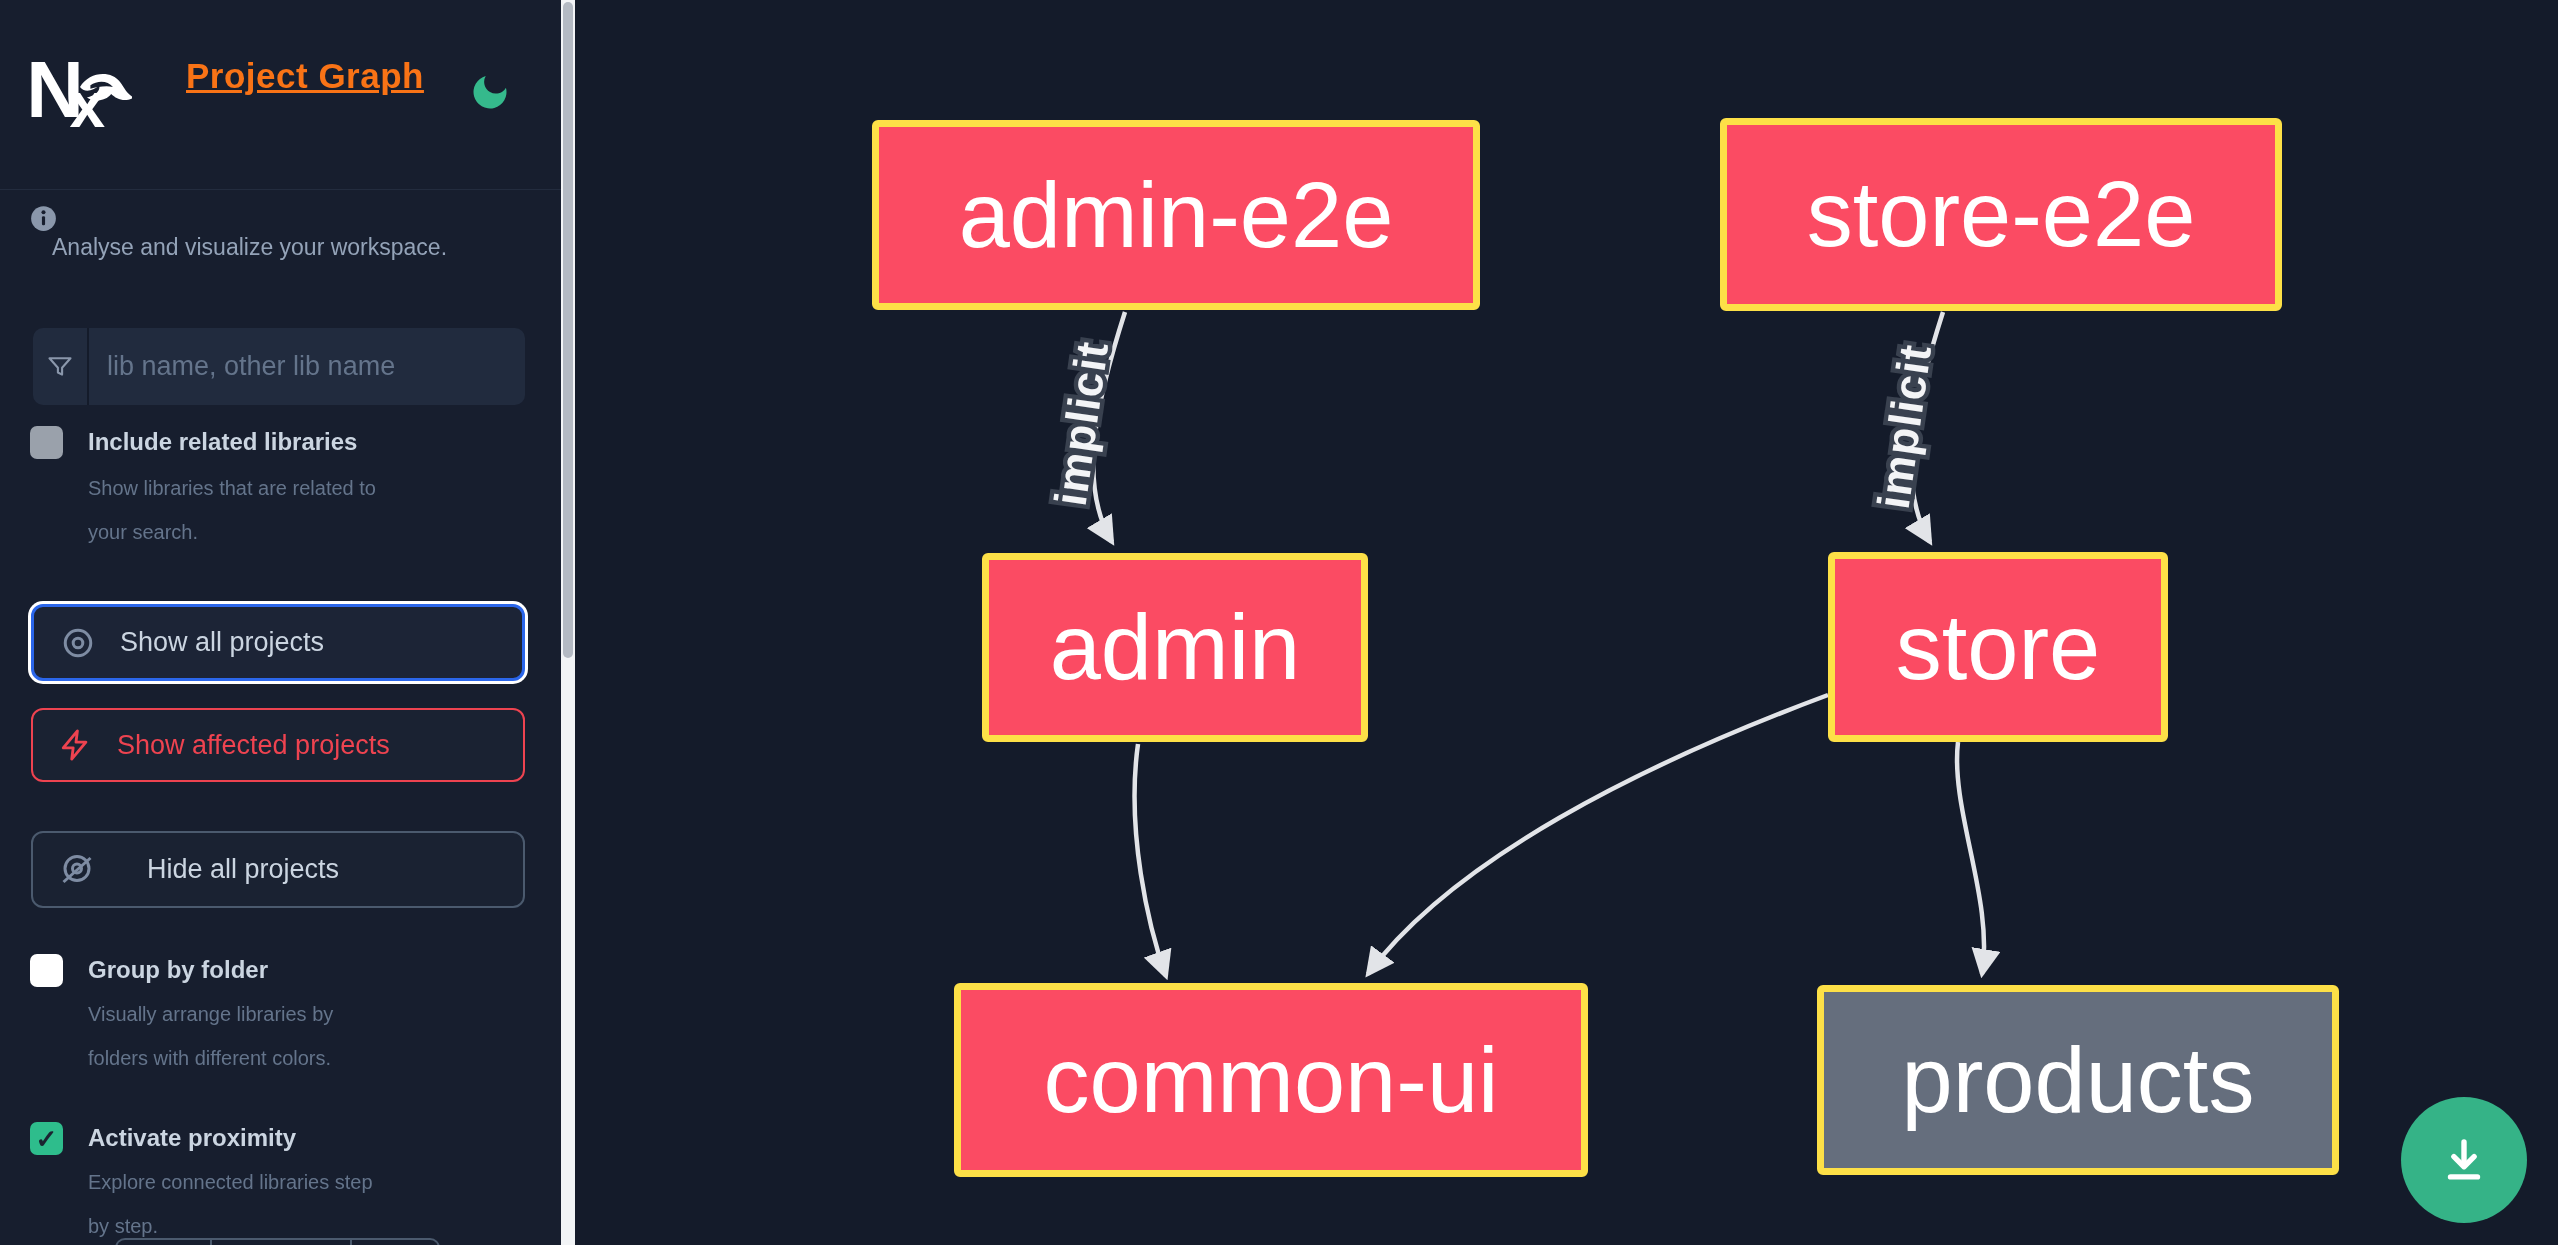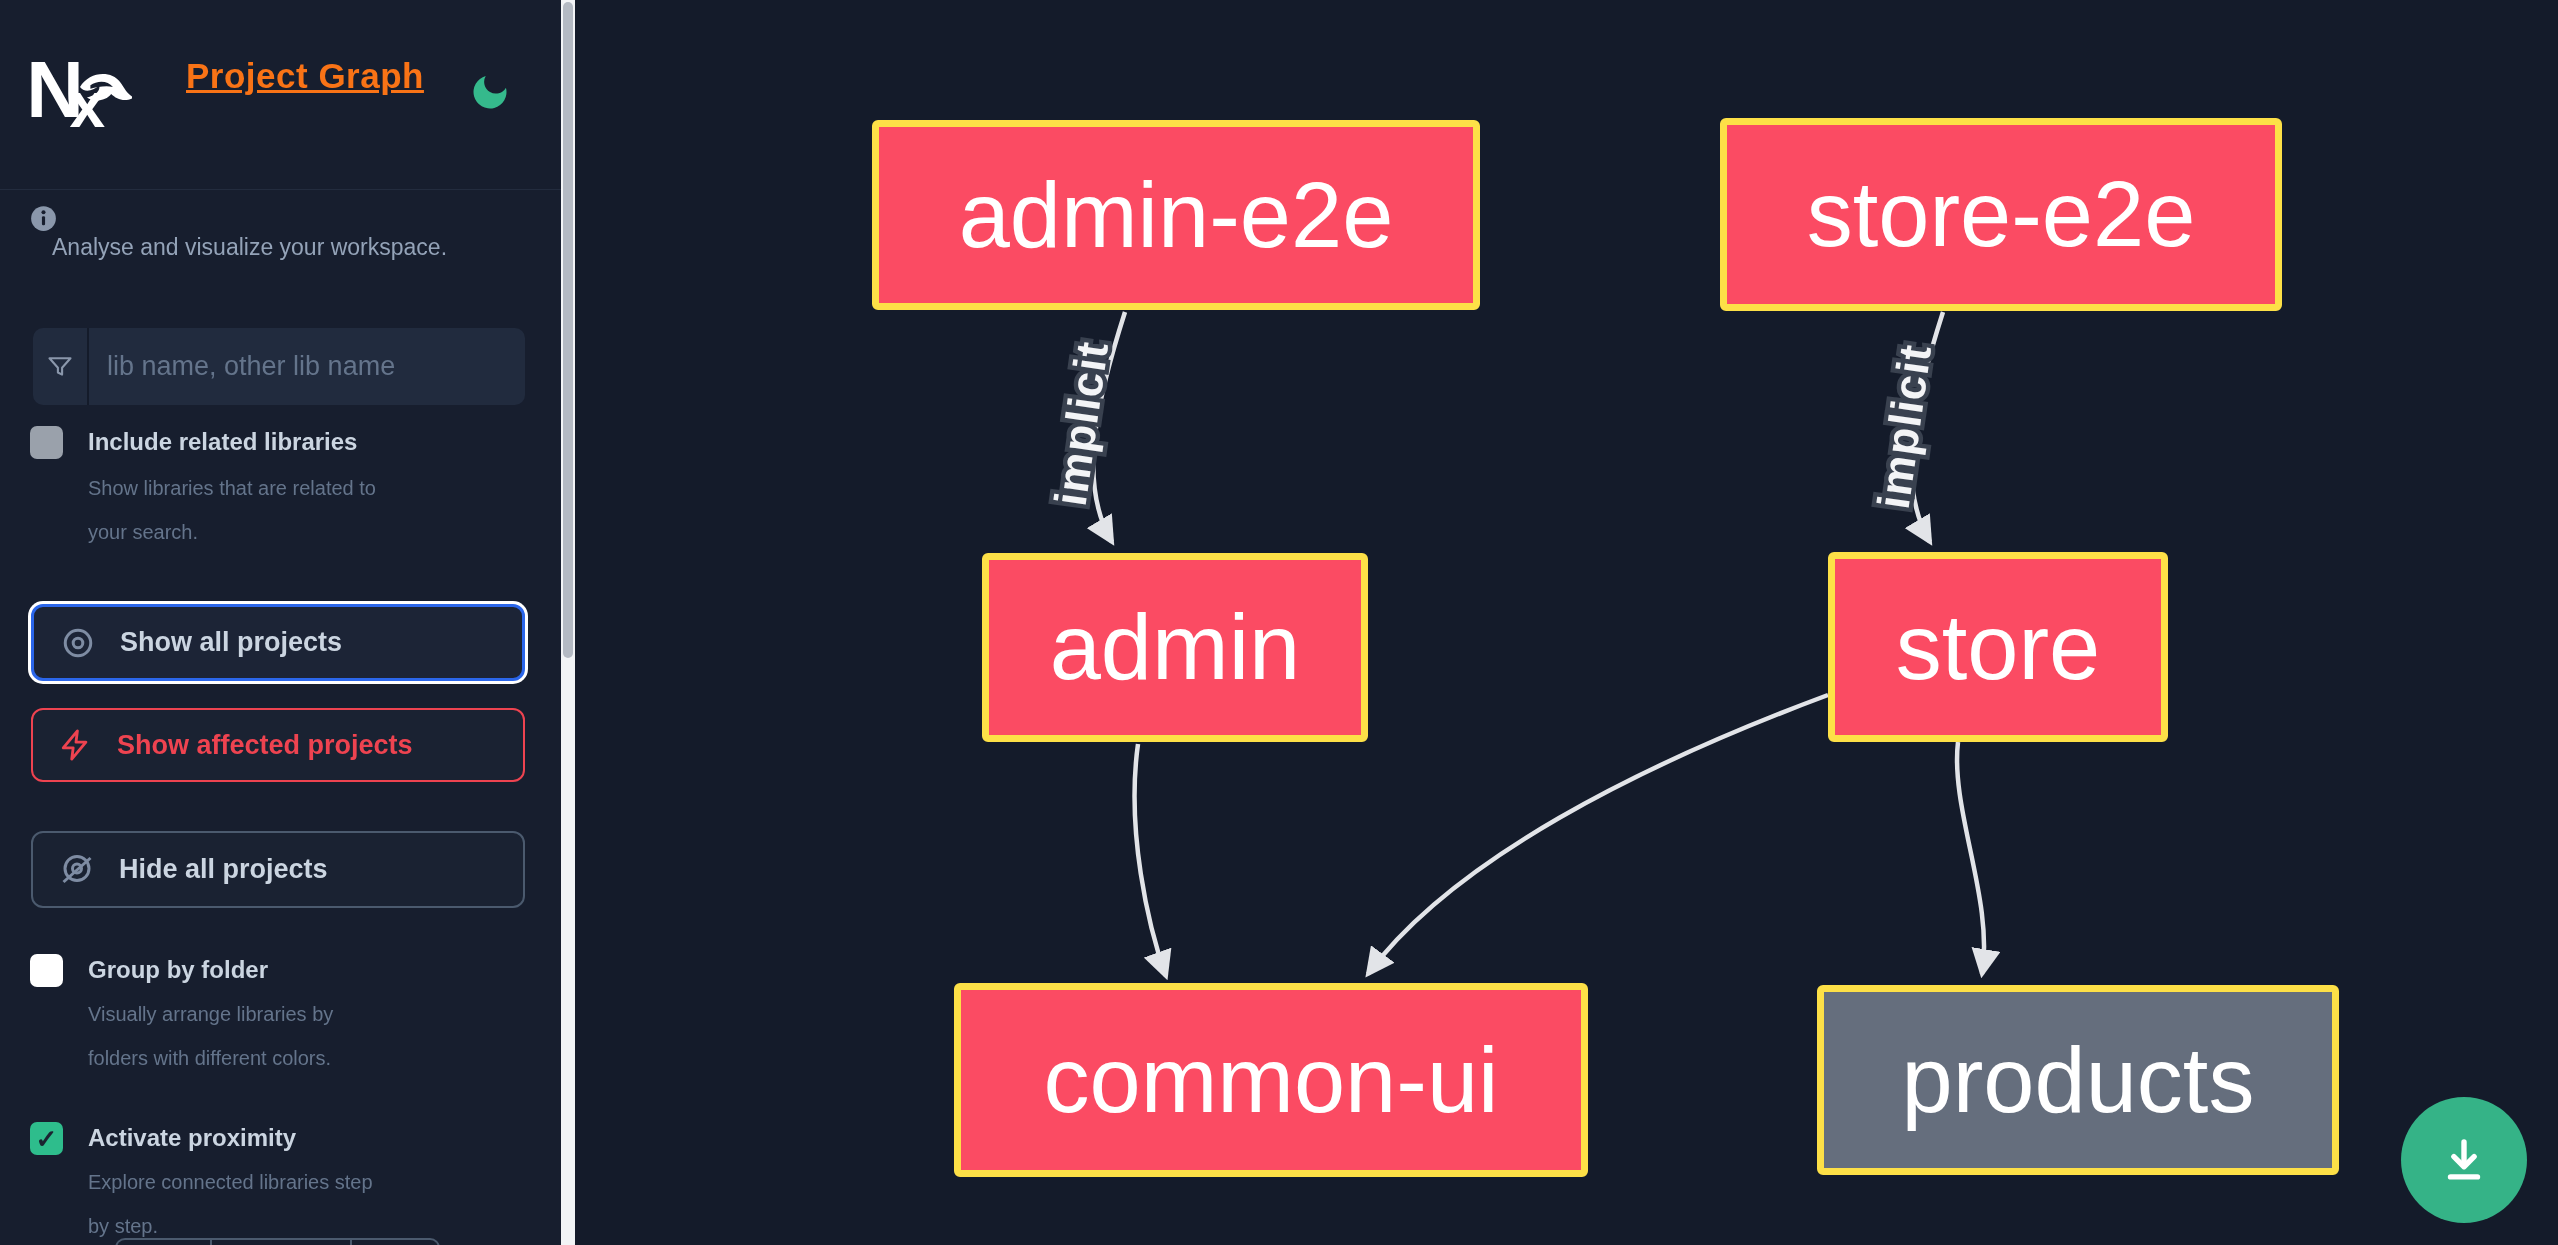--- a/index.html
+++ b/index.html
@@ -24,21 +24,21 @@
   .toggle-row{position:absolute;left:30px;width:500px;}
   .checkbox{width:33px;height:33px;border-radius:7px;flex:none;display:flex;align-items:center;justify-content:center;}
   .cb-gray{background:#9aa1ab;}
   .cb-white{background:#ffffff;}
   .cb-green{background:#2ebd8c;}
   .checkmark{font-size:26px;font-weight:700;color:#1b2331;line-height:1;}
   .toggle-label{position:absolute;left:58px;top:2px;font-size:24px;font-weight:700;color:#cbd5e1;white-space:nowrap;}
   .toggle-desc{position:absolute;left:58px;font-size:20px;color:#64748b;line-height:44px;white-space:pre-line;}
 
   .side-btn{position:absolute;left:31px;width:494px;height:77px;border-radius:12px;background:#1a2232;border:2px solid #4b5a6e;display:flex;align-items:center;padding-left:26px;cursor:pointer;}
-  .side-btn .btn-label{margin-left:24px;font-size:27px;font-weight:700;color:#cbd5e1;}
+  .side-btn .btn-label{margin-left:24px;font-size:27px;font-weight:400;color:#cbd5e1;}
   #btn-show-all{border:3px solid #2b66ea;box-shadow:0 0 0 3px #ffffff;background:#1c2436;}
   #btn-show-affected{border-color:#ee4350;}
   #btn-show-affected .btn-label{color:#ee4350;}
 
   #partial-segmented{position:absolute;left:115px;top:1238px;width:325px;height:16px;border:2px solid #4b5a6e;border-bottom:none;border-radius:10px 10px 0 0;display:flex;}
   #partial-segmented .seg{border-right:2px solid #4b5a6e;}
   #partial-segmented .seg:last-child{border-right:none;}
 
   
   #sidebar-scrollbar{position:absolute;left:561px;top:0;width:14px;height:1245px;background:#f2f4f6;}
@@ -107,21 +107,21 @@
       <span class="btn-label">Show all projects</span>
     </div>
 
     <div class="side-btn" id="btn-show-affected" style="top:708px;height:74px;">
       <svg width="34" height="34" viewBox="0 0 24 24" fill="none" stroke="#ee4350" stroke-width="2" stroke-linejoin="round">
         <path d="M13 2 3 14h7l-1 8 10-12h-7l1-8z"></path>
       </svg>
       <span class="btn-label">Show affected projects</span>
     </div>
 
-    <div class="side-btn" id="btn-hide-all" style="top:831px;">
+    <div class="side-btn" id="btn-hide-all" style="top:831px;gap:28px;">
       <svg width="36" height="36" viewBox="0 0 24 24" fill="none" stroke="#7e8ca3" stroke-width="2">
         <circle cx="12" cy="11" r="8"></circle>
           <circle cx="12" cy="11" r="3"></circle>
           <line x1="3" y1="20" x2="21" y2="4"></line>
       </svg>
       <span class="btn-label">Hide all projects</span>
     </div>
 
     <div class="toggle-row" style="top:954px;height:120px;">
       <div class="checkbox cb-white"></div>

